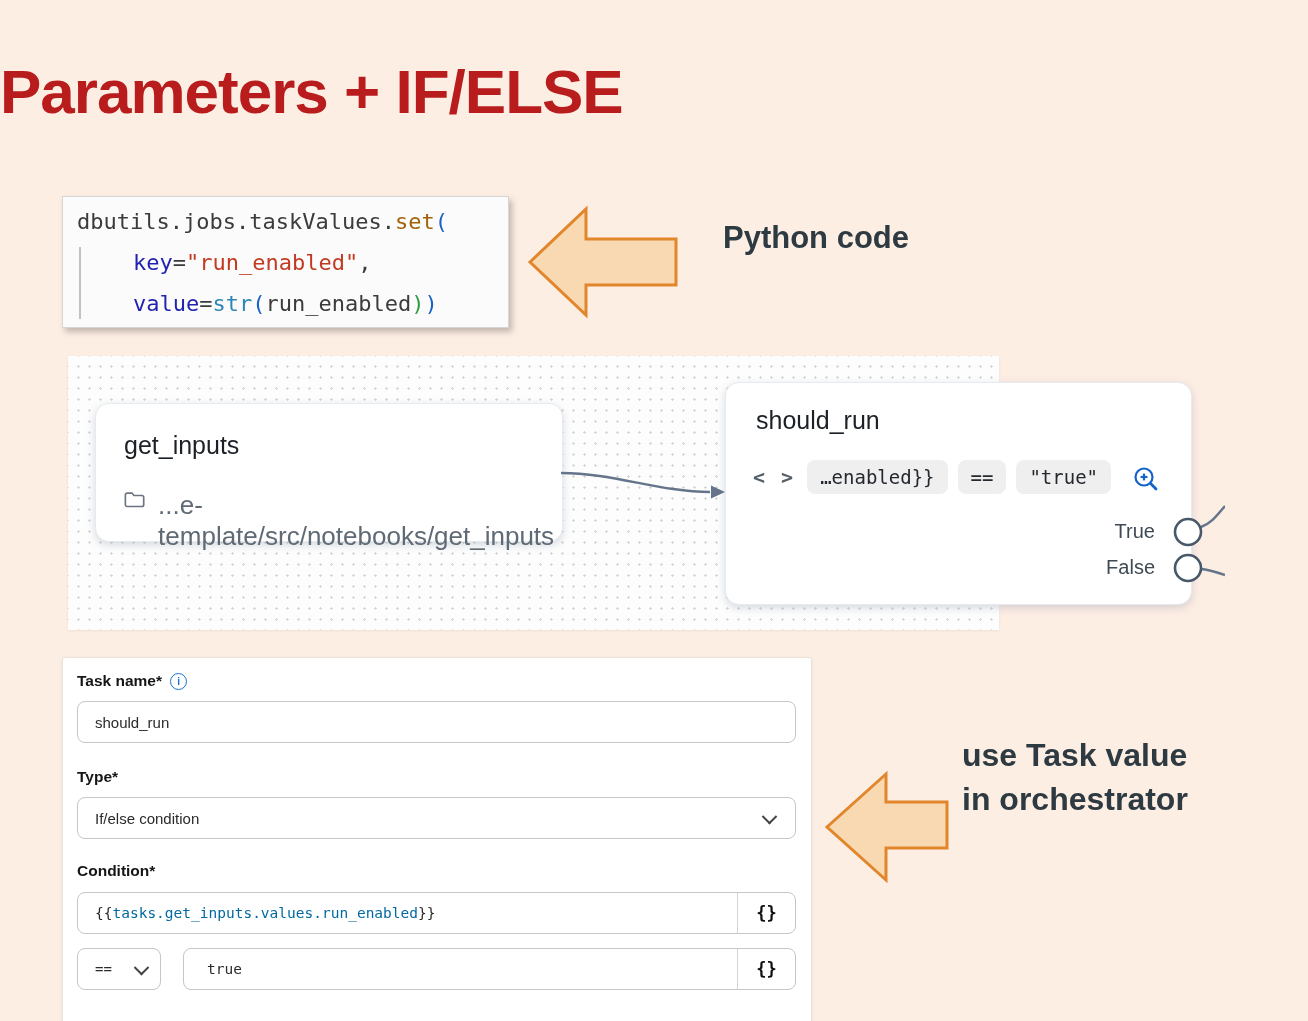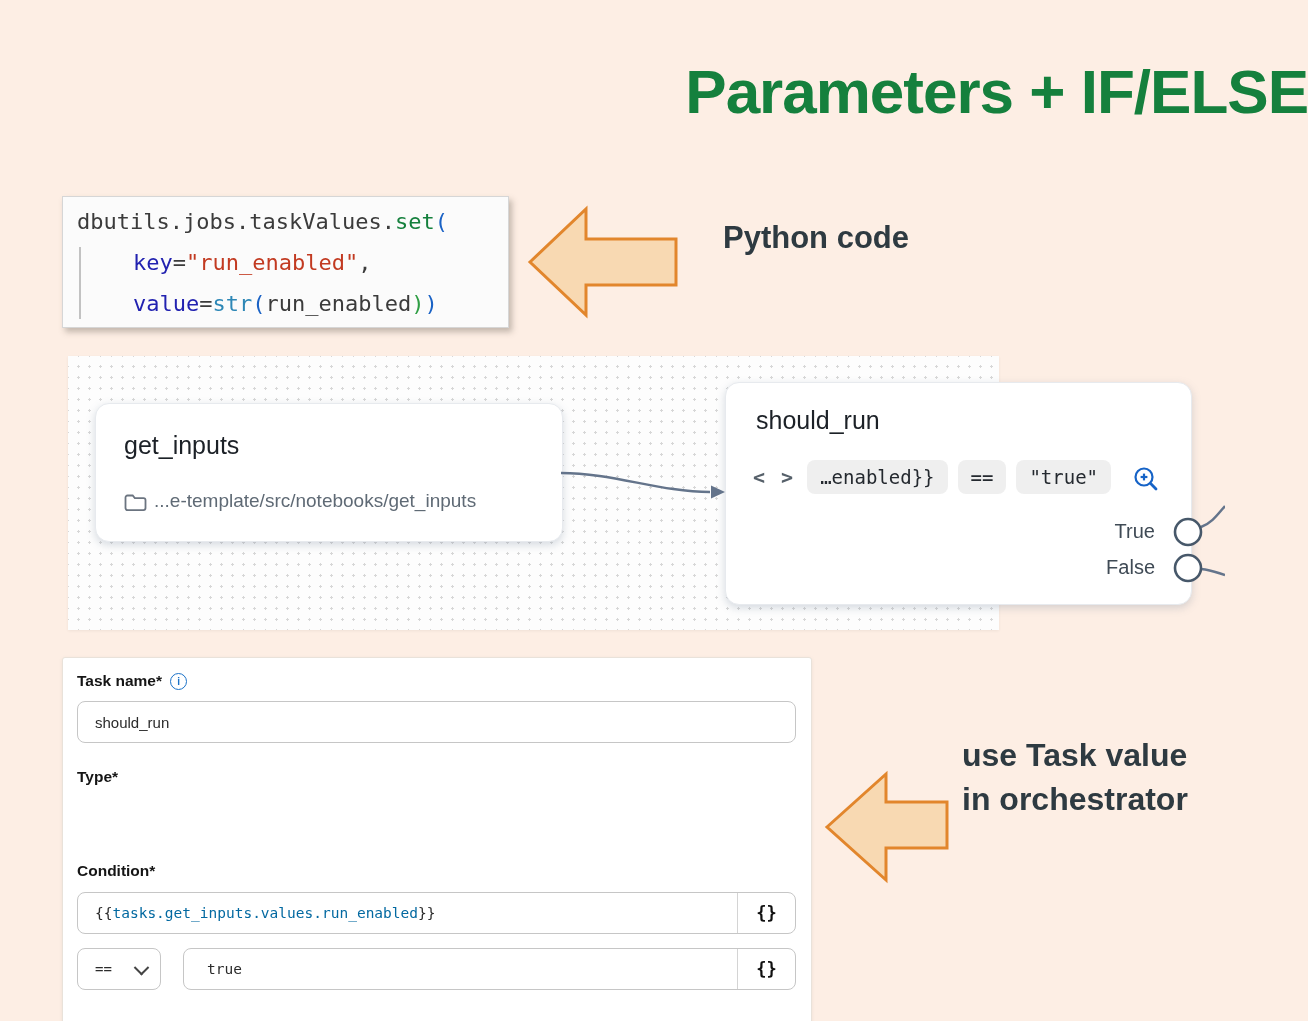--- a/index.html
+++ b/index.html
@@ -4,36 +4,36 @@
 <style>
   html,body{margin:0;padding:0;}
   body{
     width:1308px;height:1021px;position:relative;overflow:hidden;
     background:#fdeee4;
     font-family:"Liberation Sans",sans-serif;
     -webkit-font-smoothing:antialiased;
   }
   
   .page-title{
-    position:absolute;top:56px;left:0;width:100%;text-align:right;
-    font-size:62px;font-weight:800;letter-spacing:-1px;color:#15803d;
+    position:absolute;top:56px;left:0;width:100%;text-align:left;
+    font-size:62px;font-weight:800;letter-spacing:-1px;color:#b91c1c;
   }
   
   .code-box{
     position:absolute;left:62px;top:196px;width:447px;height:132px;box-sizing:border-box;
     background:#fbfbfb;border:1px solid #d6d6d6;
     box-shadow:3px 4px 6px rgba(90,80,70,.35);
     font-family:"DejaVu Sans Mono",monospace;font-size:22px;
     padding:4px 0 0 14px;
   }
   .code-line{height:41px;line-height:41px;white-space:pre;}
   .code-line.indent{padding-left:56px;}
   .indent-guide{position:absolute;left:16px;top:50px;width:1.5px;height:72px;background:#c2c2c2;}
   .c-plain{color:#3b3b3b}
-  .c-fn{color:#15803d}
+  .c-fn{color:#a16207}
   .c-var{color:#2222b0}
   .c-str{color:#c23a21}
   .c-type{color:#2d87b6}
   .c-pb{color:#1a62c5}
   .c-pg{color:#2f9e44}
   
   .big-arrow{position:absolute;}
   
   .annotation{position:absolute;font-weight:700;color:#2e3a41;}
   .annotation.a1{left:723px;top:216px;font-size:31px;line-height:44px;}
@@ -49,22 +49,22 @@
   .node{
     position:absolute;background:#ffffff;border:1px solid #e7eaee;border-radius:14px;
     box-shadow:0 3px 9px rgba(113,128,150,.28);
   }
   .node.get-inputs{left:27px;top:47px;width:466px;height:137px;}
   .node.should-run{left:657px;top:26px;width:465px;height:221px;}
   .node-title{position:absolute;font-size:25px;color:#1c2127;}
   .gi-title{left:28px;top:27px;}
   .sr-title{left:30px;top:23px;}
   .gi-path{
-    position:absolute;left:28px;top:86px;display:flex;align-items:flex-end;gap:7px;
-    font-size:19px;color:#5f6a75;
+    position:absolute;left:28px;top:86px;display:flex;align-items:flex-start;gap:13px;
+    font-size:26px;color:#5f6a75;
   }
   .cond-row{
     position:absolute;left:27px;top:77px;display:flex;align-items:center;gap:10px;
   }
   .brackets-icon{
     font-family:"DejaVu Sans Mono",monospace;font-size:20px;font-weight:600;
     color:#56606a;letter-spacing:2px;margin-right:2px;
   }
   .chip{
     background:#efefef;border-radius:8px;padding:6px 13px;
@@ -179,20 +179,24 @@
     <span>Task name*</span>
     <span class="info-icon">i</span>
   </div>
   <div class="f-input i1">
     <span>should_run</span>
   </div>
 
   <div class="f-label l2">
     <span>Type*</span>
   </div>
+  <div class="f-input f-select">
+    <span>If/else condition</span>
+    <span class="chevron chev-right"></span>
+  </div>
 
   <div class="f-label l3">
     <span>Condition*</span>
   </div>
   <div class="f-input f-cond">
     <span>{{</span>
       <span class="expr">tasks.get_inputs.values.run_enabled</span>
       <span>}}</span>
     <span class="braces-seg">{}</span>
   </div>

